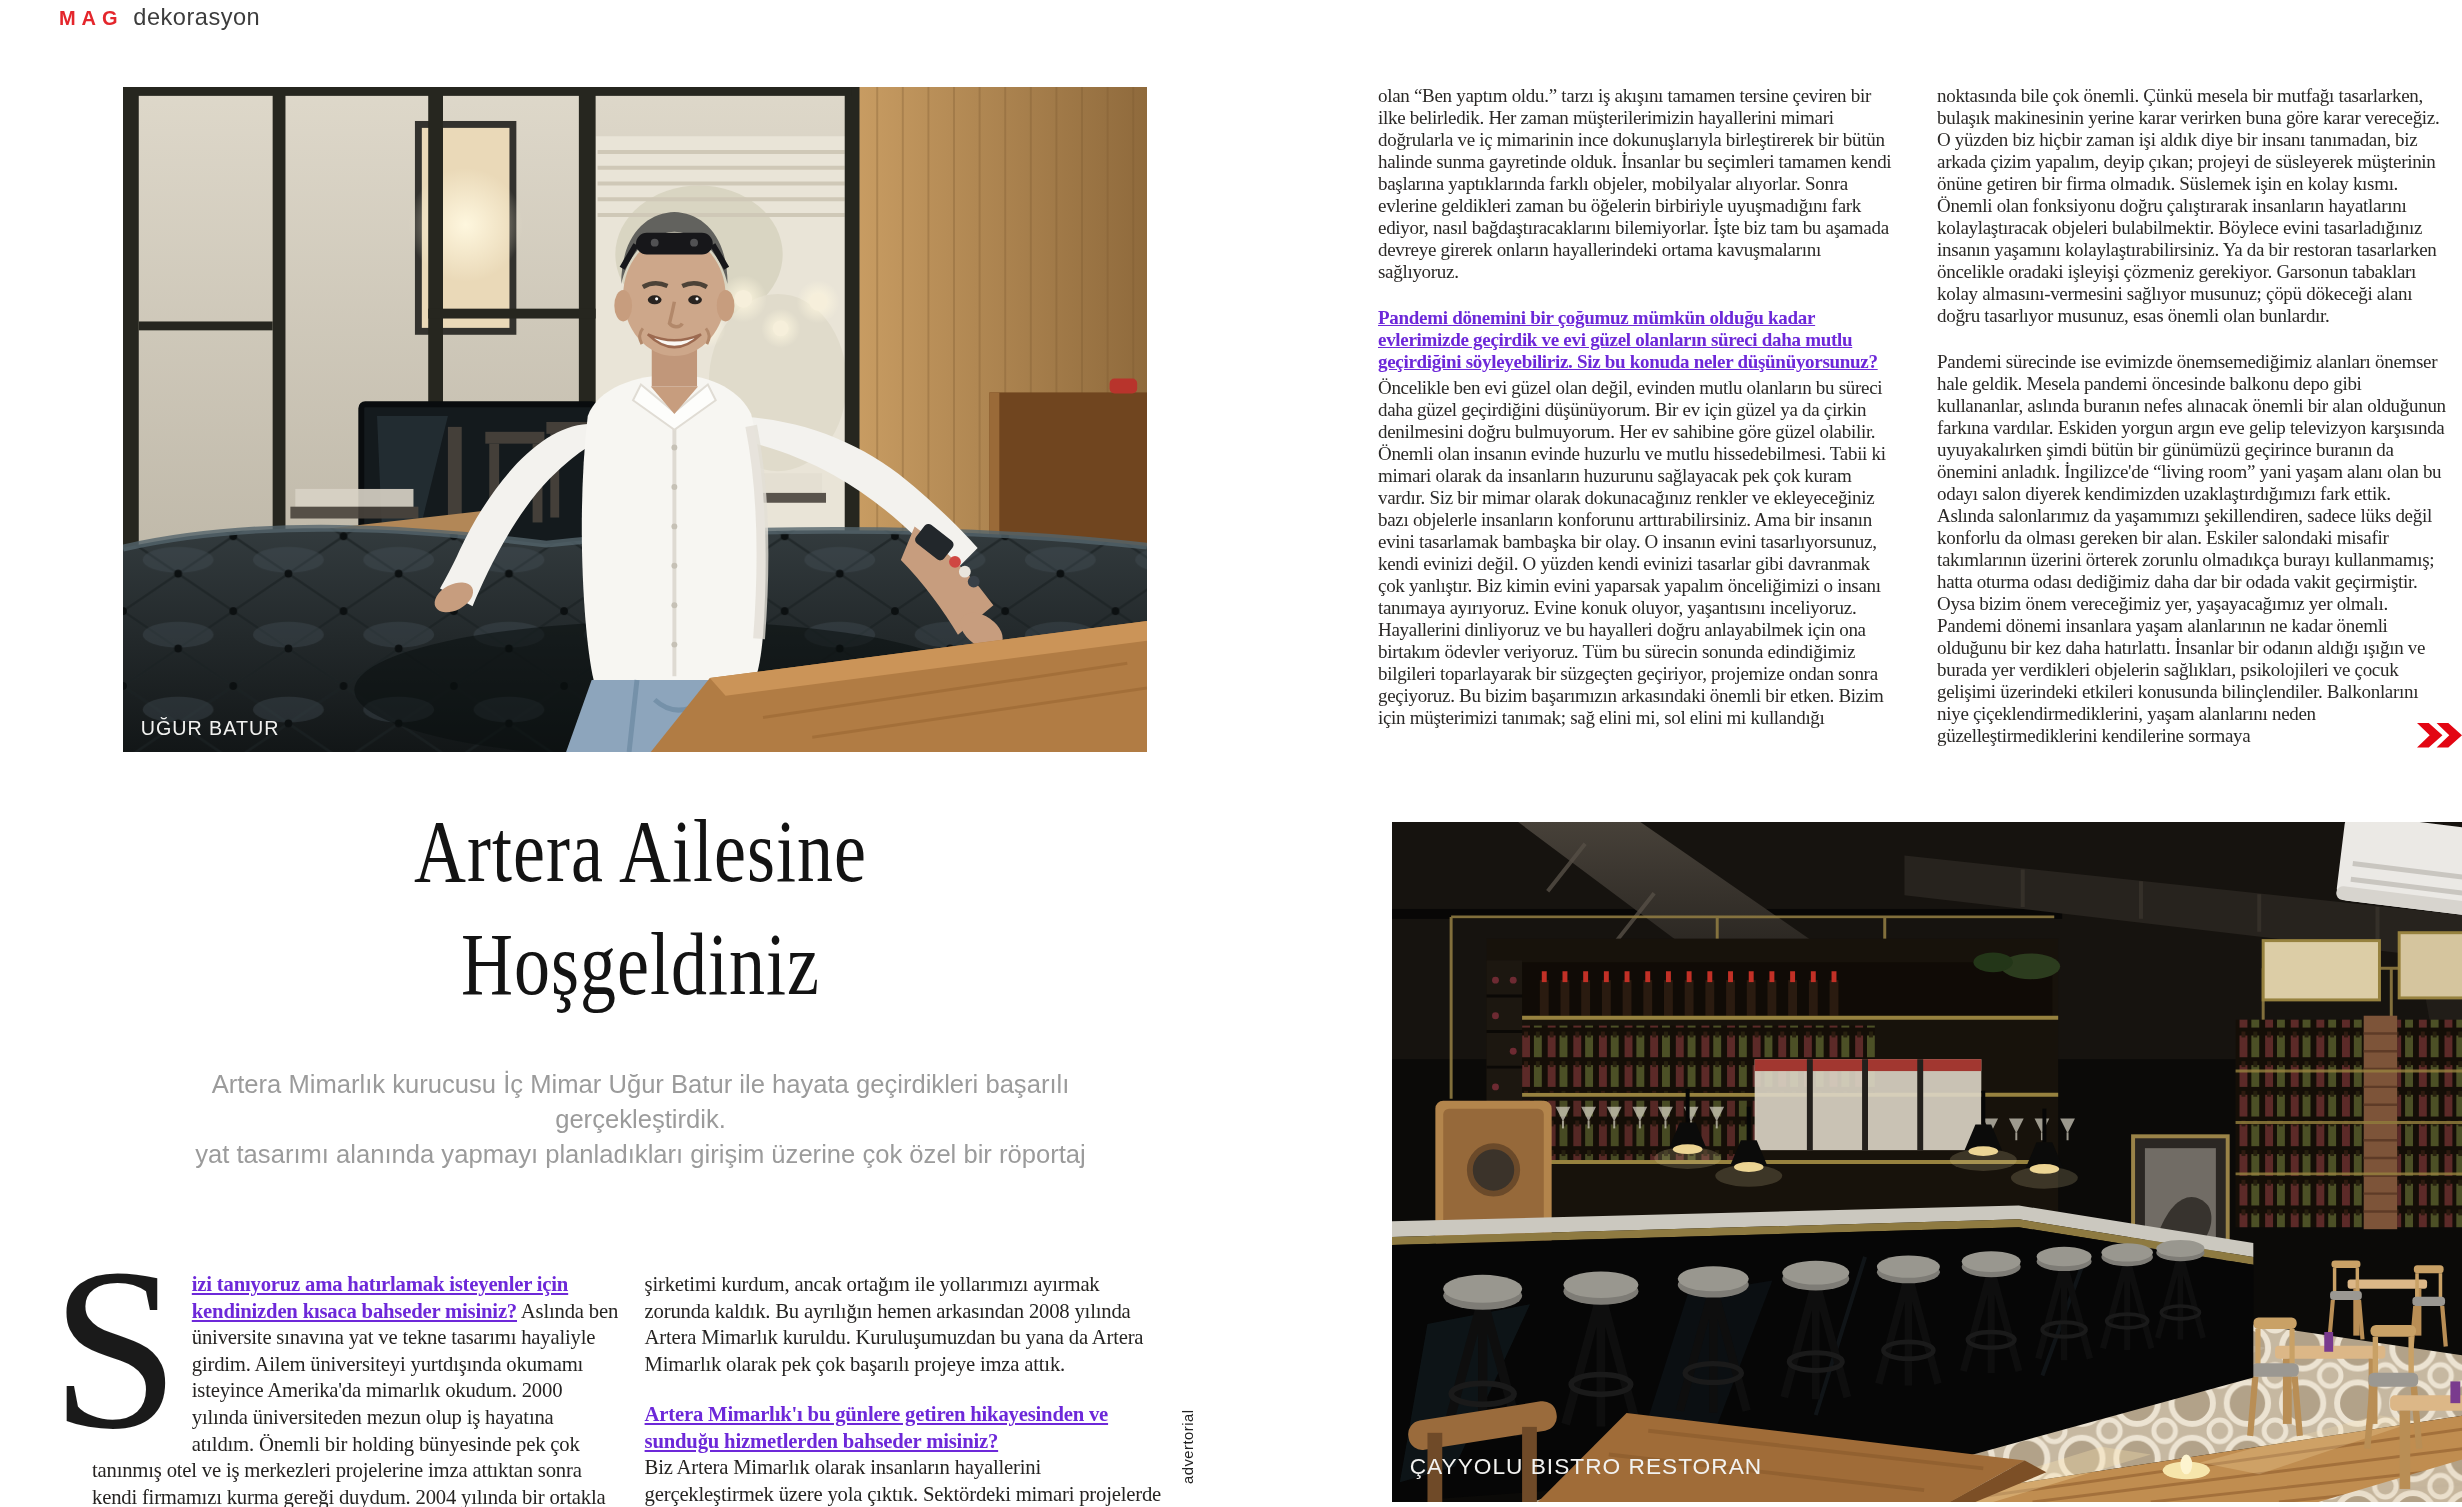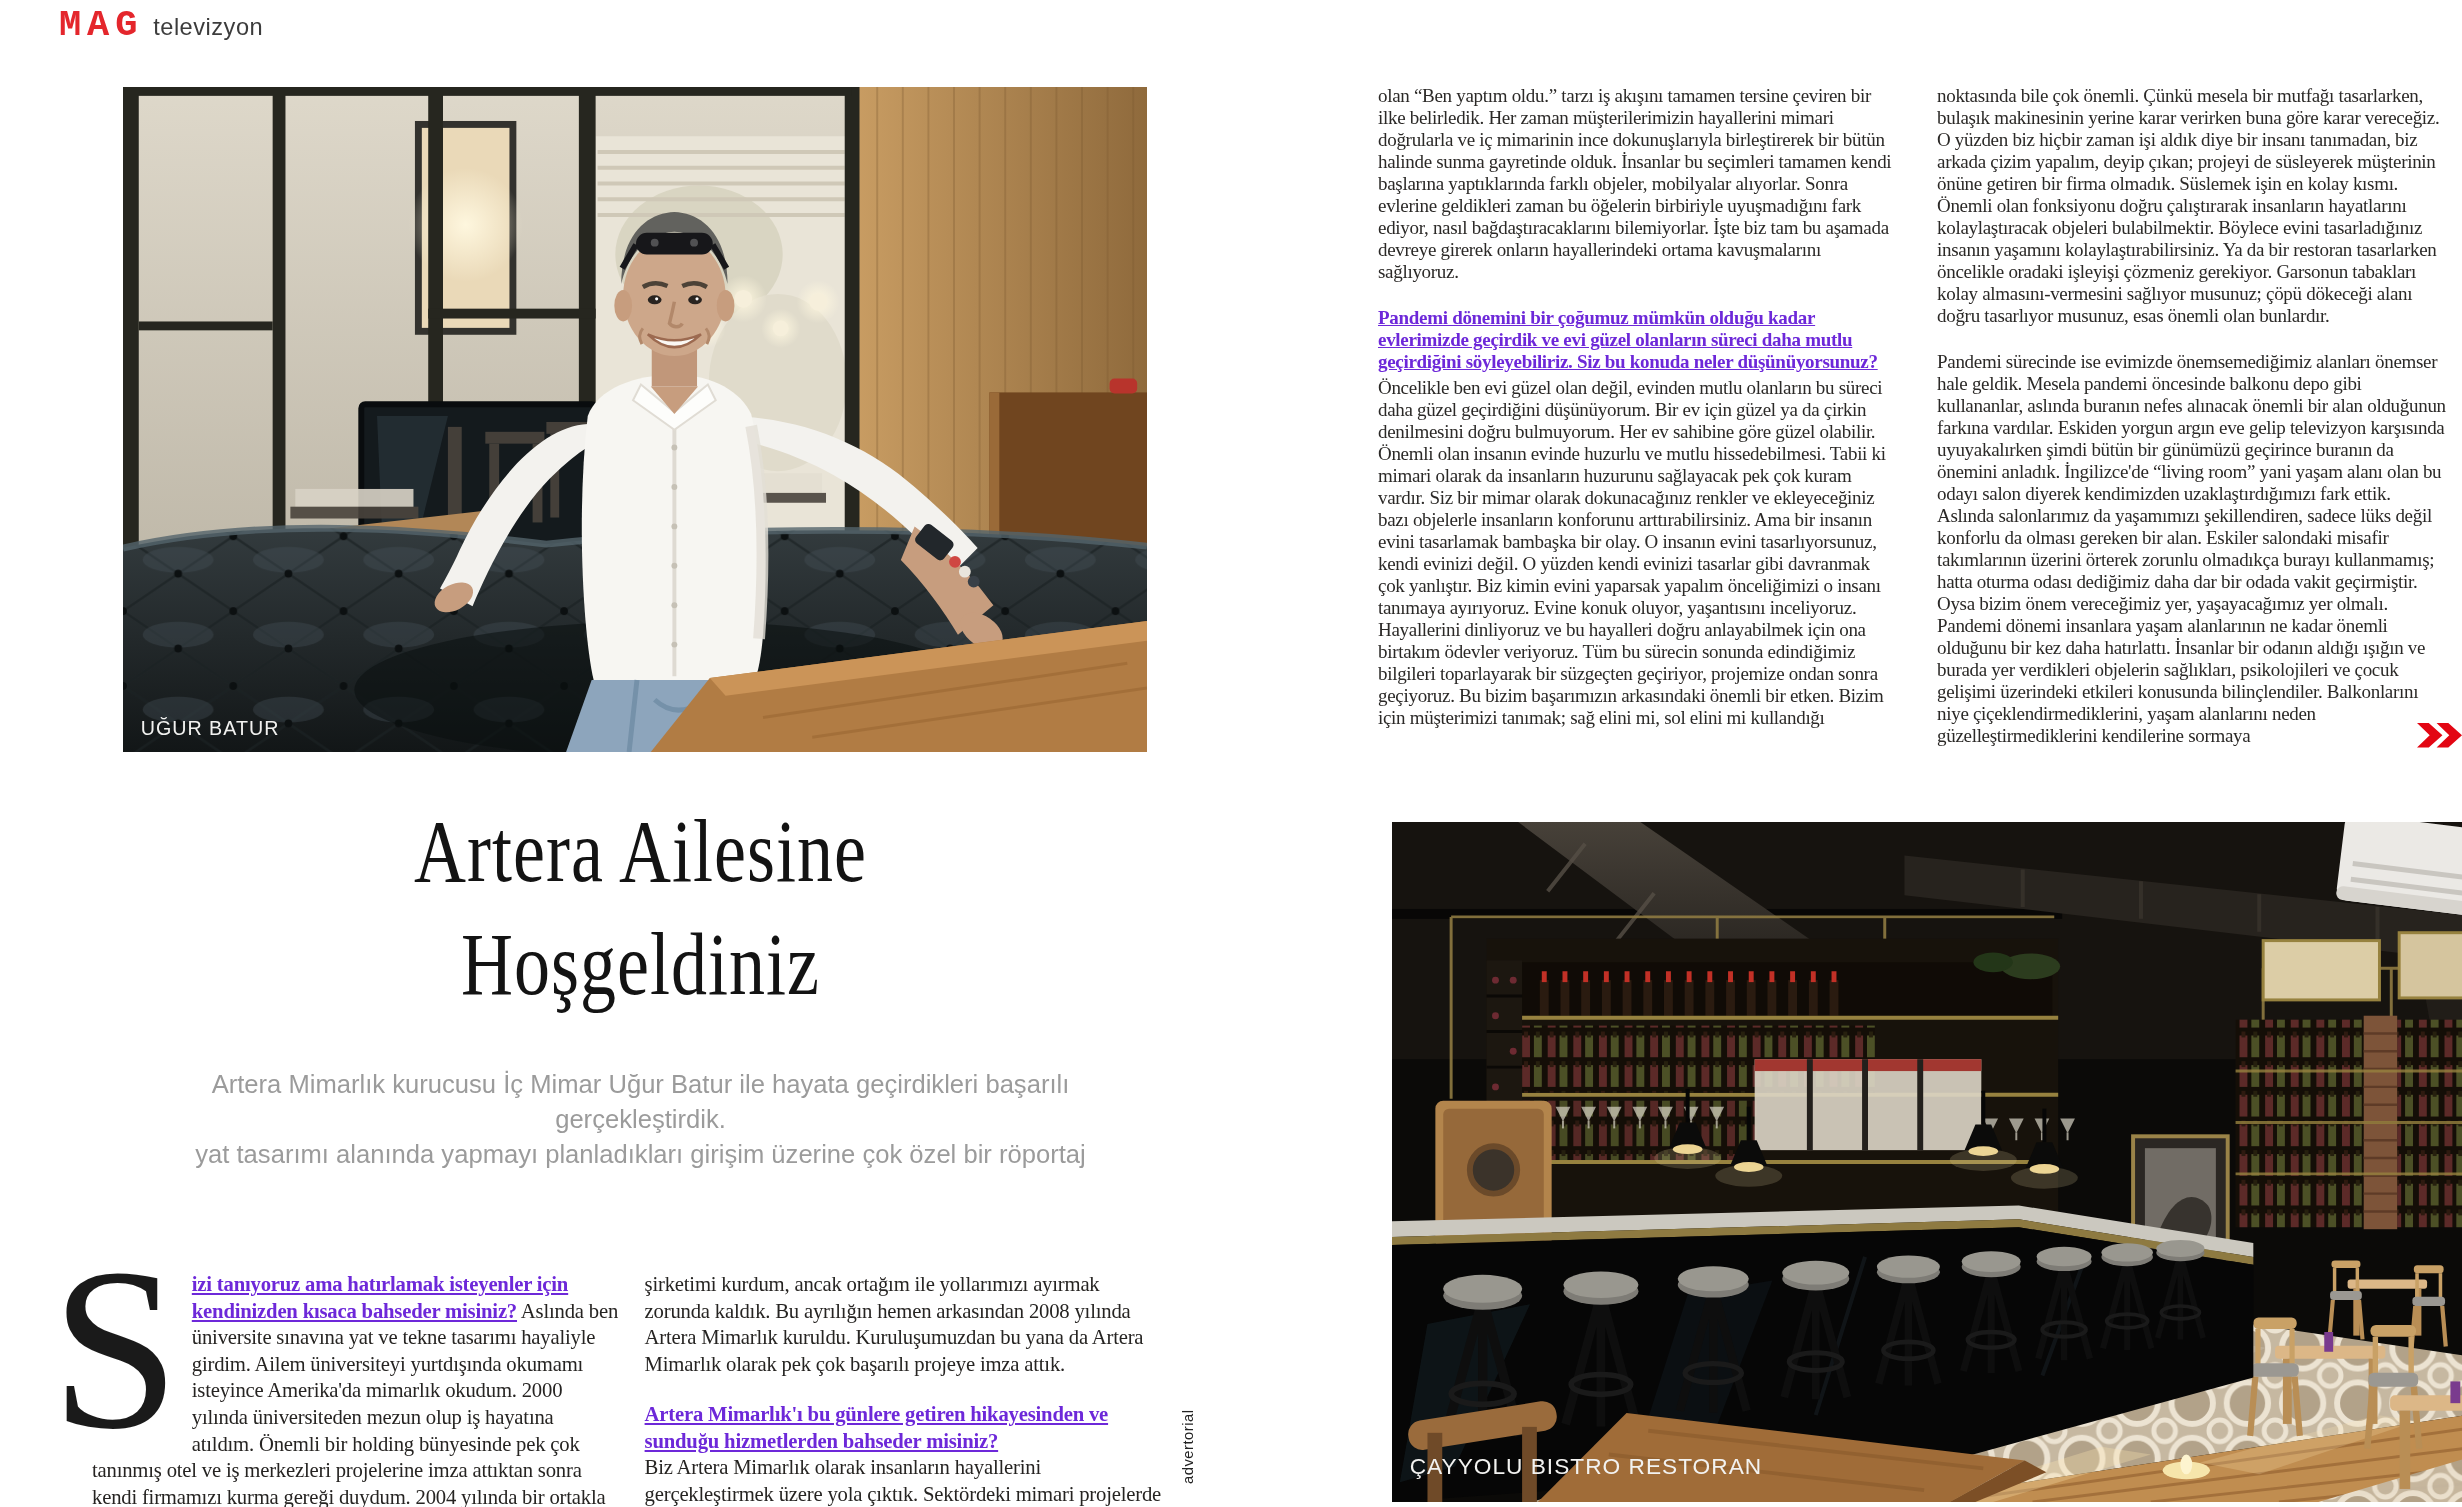--- a/index.html
+++ b/index.html
@@ -2,21 +2,21 @@
 <html><head>
 <meta charset="utf-8">
 <style>
   html,body{margin:0;padding:0;background:#ffffff;}
   .stage{position:relative;width:2463px;height:1507px;background:#ffffff;overflow:hidden;
          font-family:"Liberation Serif","DejaVu Serif",serif;color:#2b2927;}
 
   
   .brand{position:absolute;left:59px;top:3.9px;display:flex;align-items:baseline;gap:9.9px;
          font-family:"Liberation Sans","DejaVu Sans",sans-serif;}
-  .brand-mag{color:#e4262c;font-weight:bold;font-size:37px;letter-spacing:5.9px;font-family:Liberation Mono, monospace;}
+  .brand-mag{color:#e4262c;font-weight:bold;font-size:20px;letter-spacing:5.9px;}
   .brand-suffix{color:#3c3c3c;font-size:23.6px;letter-spacing:0.5px;}
 
   
   .photo{position:absolute;overflow:hidden;}
   .photo svg{position:absolute;left:0;top:0;width:100%;height:100%;}
   .photo-left{left:123px;top:87px;width:1024px;height:665px;background:#0f172a;}
   .photo-right{left:1376px;top:806px;width:1087px;height:680px;background:#0b0a08;}
   .photo-caption{position:absolute;left:17.7px;font-family:"Liberation Sans","DejaVu Sans",sans-serif;
                  color:#f2f2f0;letter-spacing:1px;margin:0;}
   .photo-left .photo-caption{bottom:11.8px;font-size:19.7px;}
@@ -55,21 +55,21 @@
                font-family:"Liberation Sans","DejaVu Sans",sans-serif;font-size:14.8px;color:#222;
                letter-spacing:0.5px;white-space:nowrap;}
 </style>
 </head>
 <body>
 
 <div class="stage">
 
   <header class="brand">
     <span class="brand-mag">MAG</span>
-    <span class="brand-suffix">televizyon</span>
+    <span class="brand-suffix">dekorasyon</span>
   </header>
 
   <figure class="photo photo-left" style="margin:0;">
     <svg viewBox="0 0 1040 675" preserveAspectRatio="none">
       <defs>
         <linearGradient id="lw" x1="0" y1="0" x2="1" y2="0">
             <stop offset="0" stop-color="#c99d63"></stop>
             <stop offset="1" stop-color="#8f6a3c"></stop>
           </linearGradient>
         <linearGradient id="lg1" x1="0" y1="0" x2="0" y2="1">

